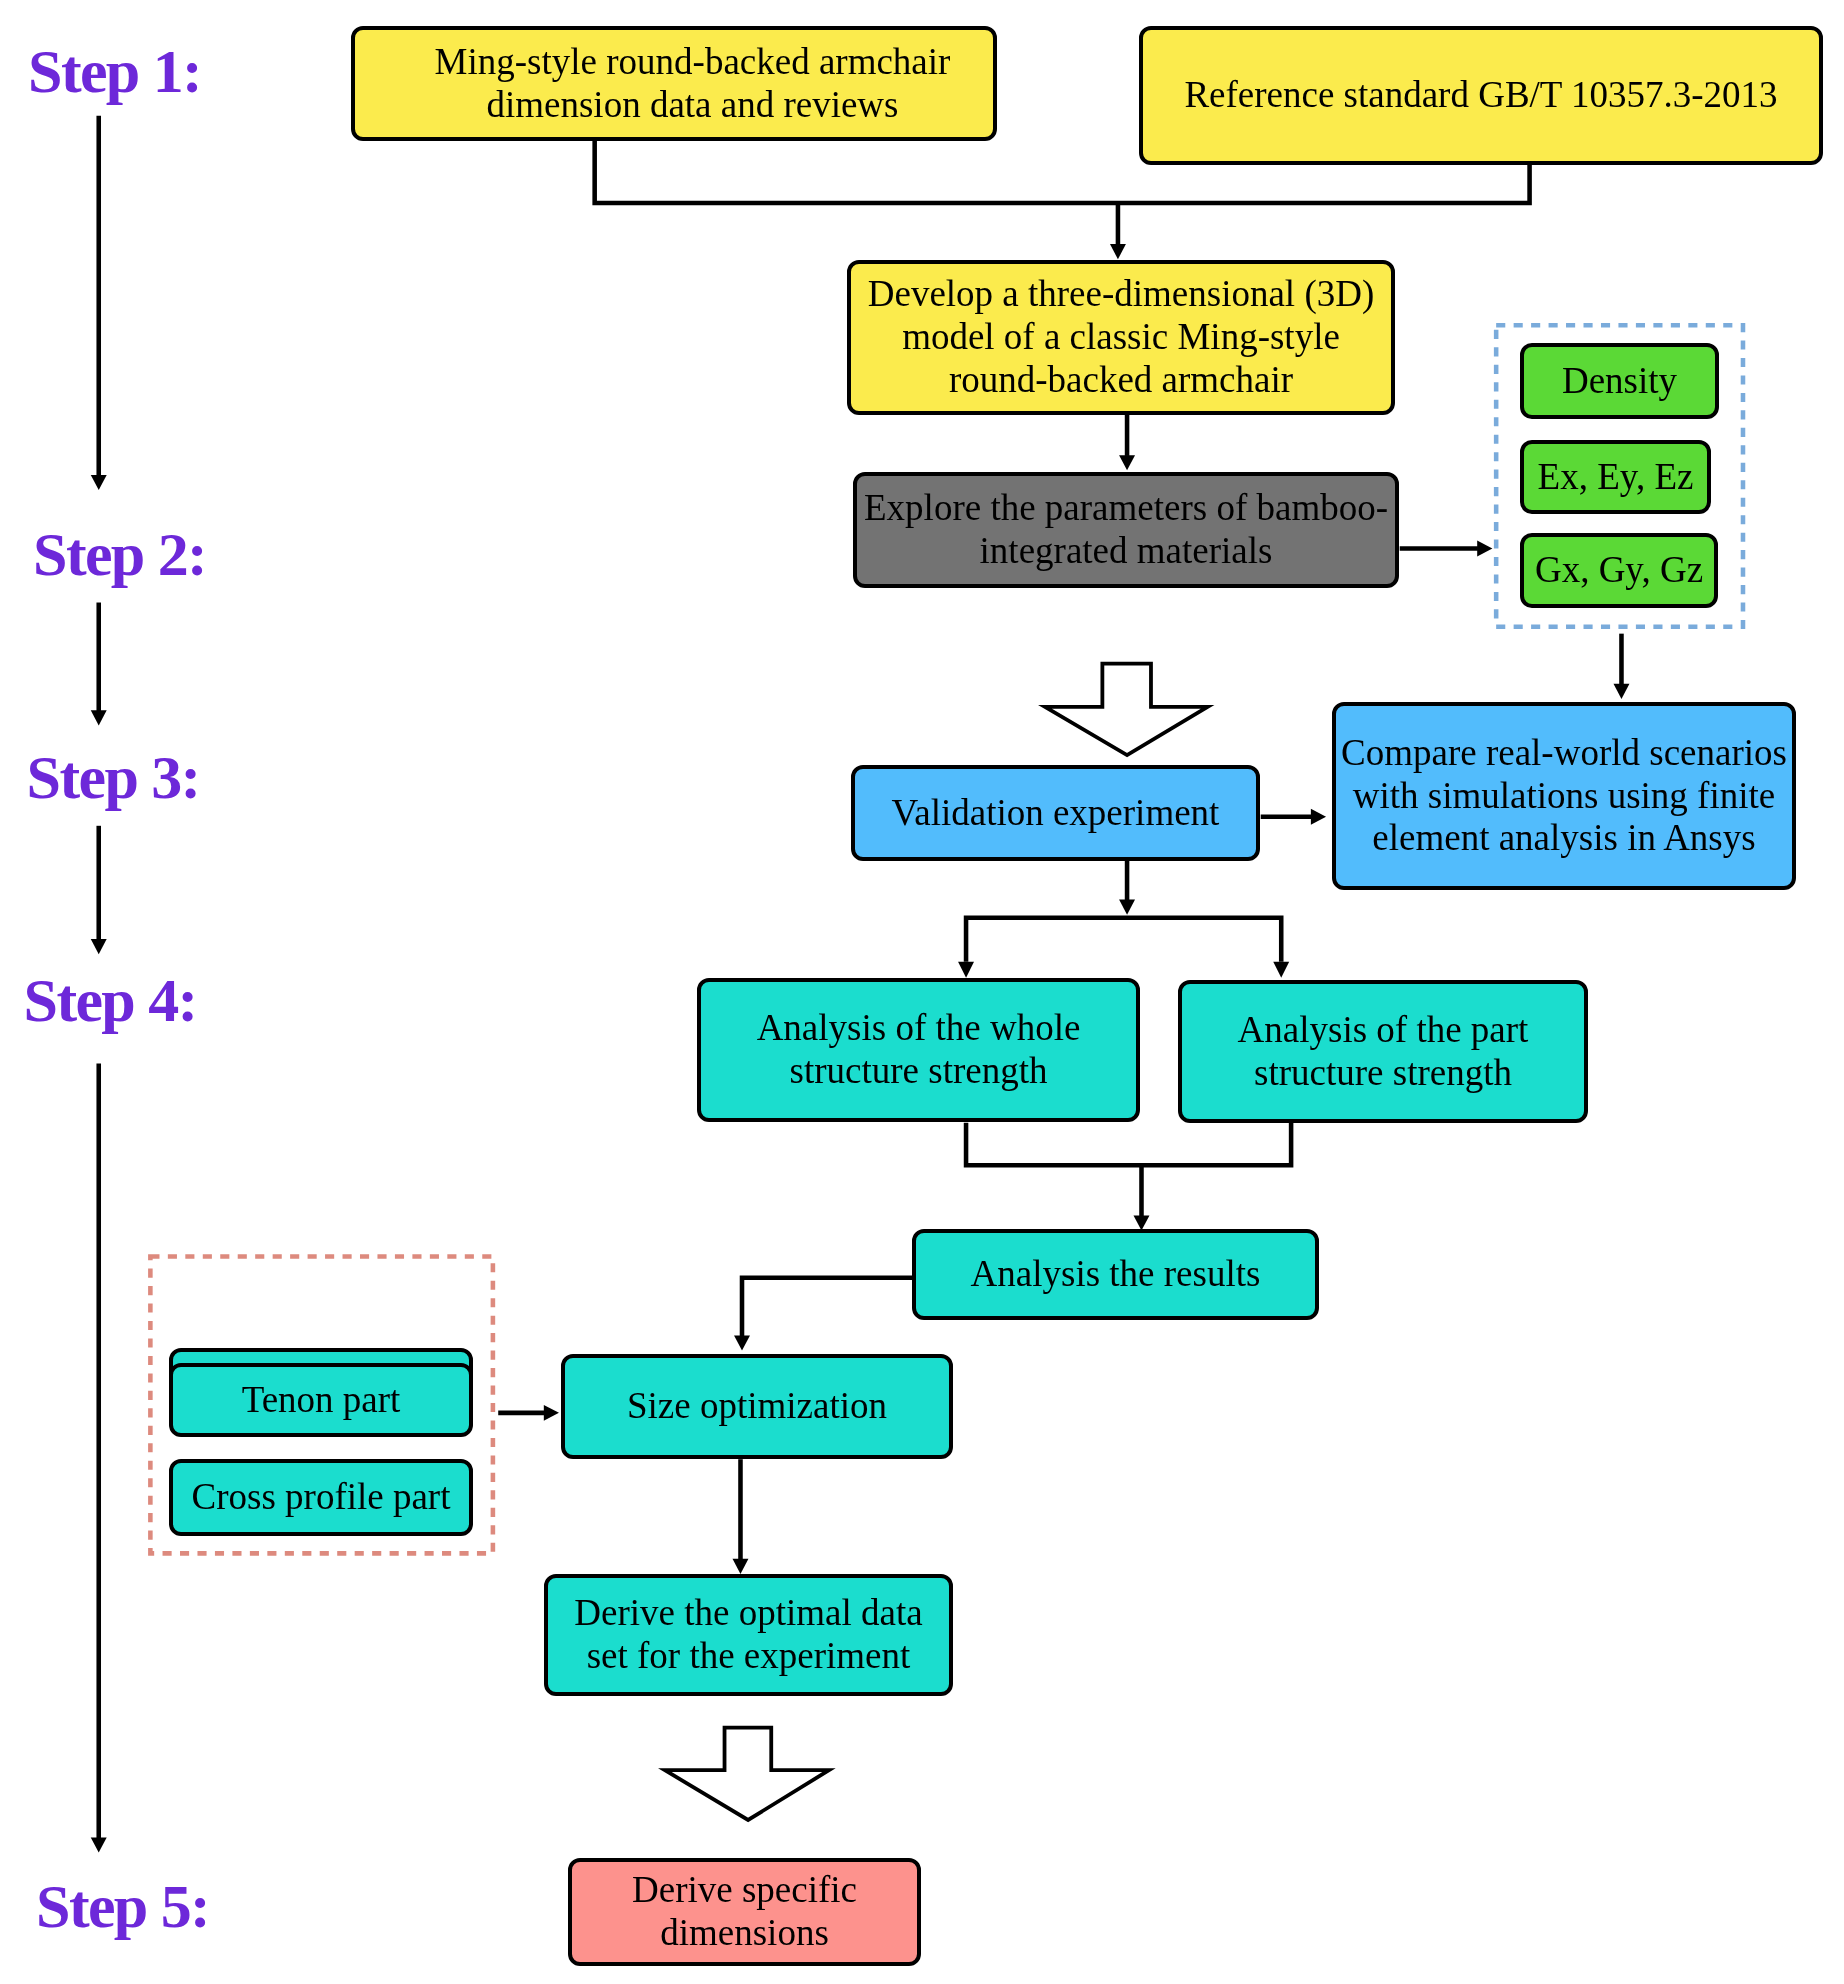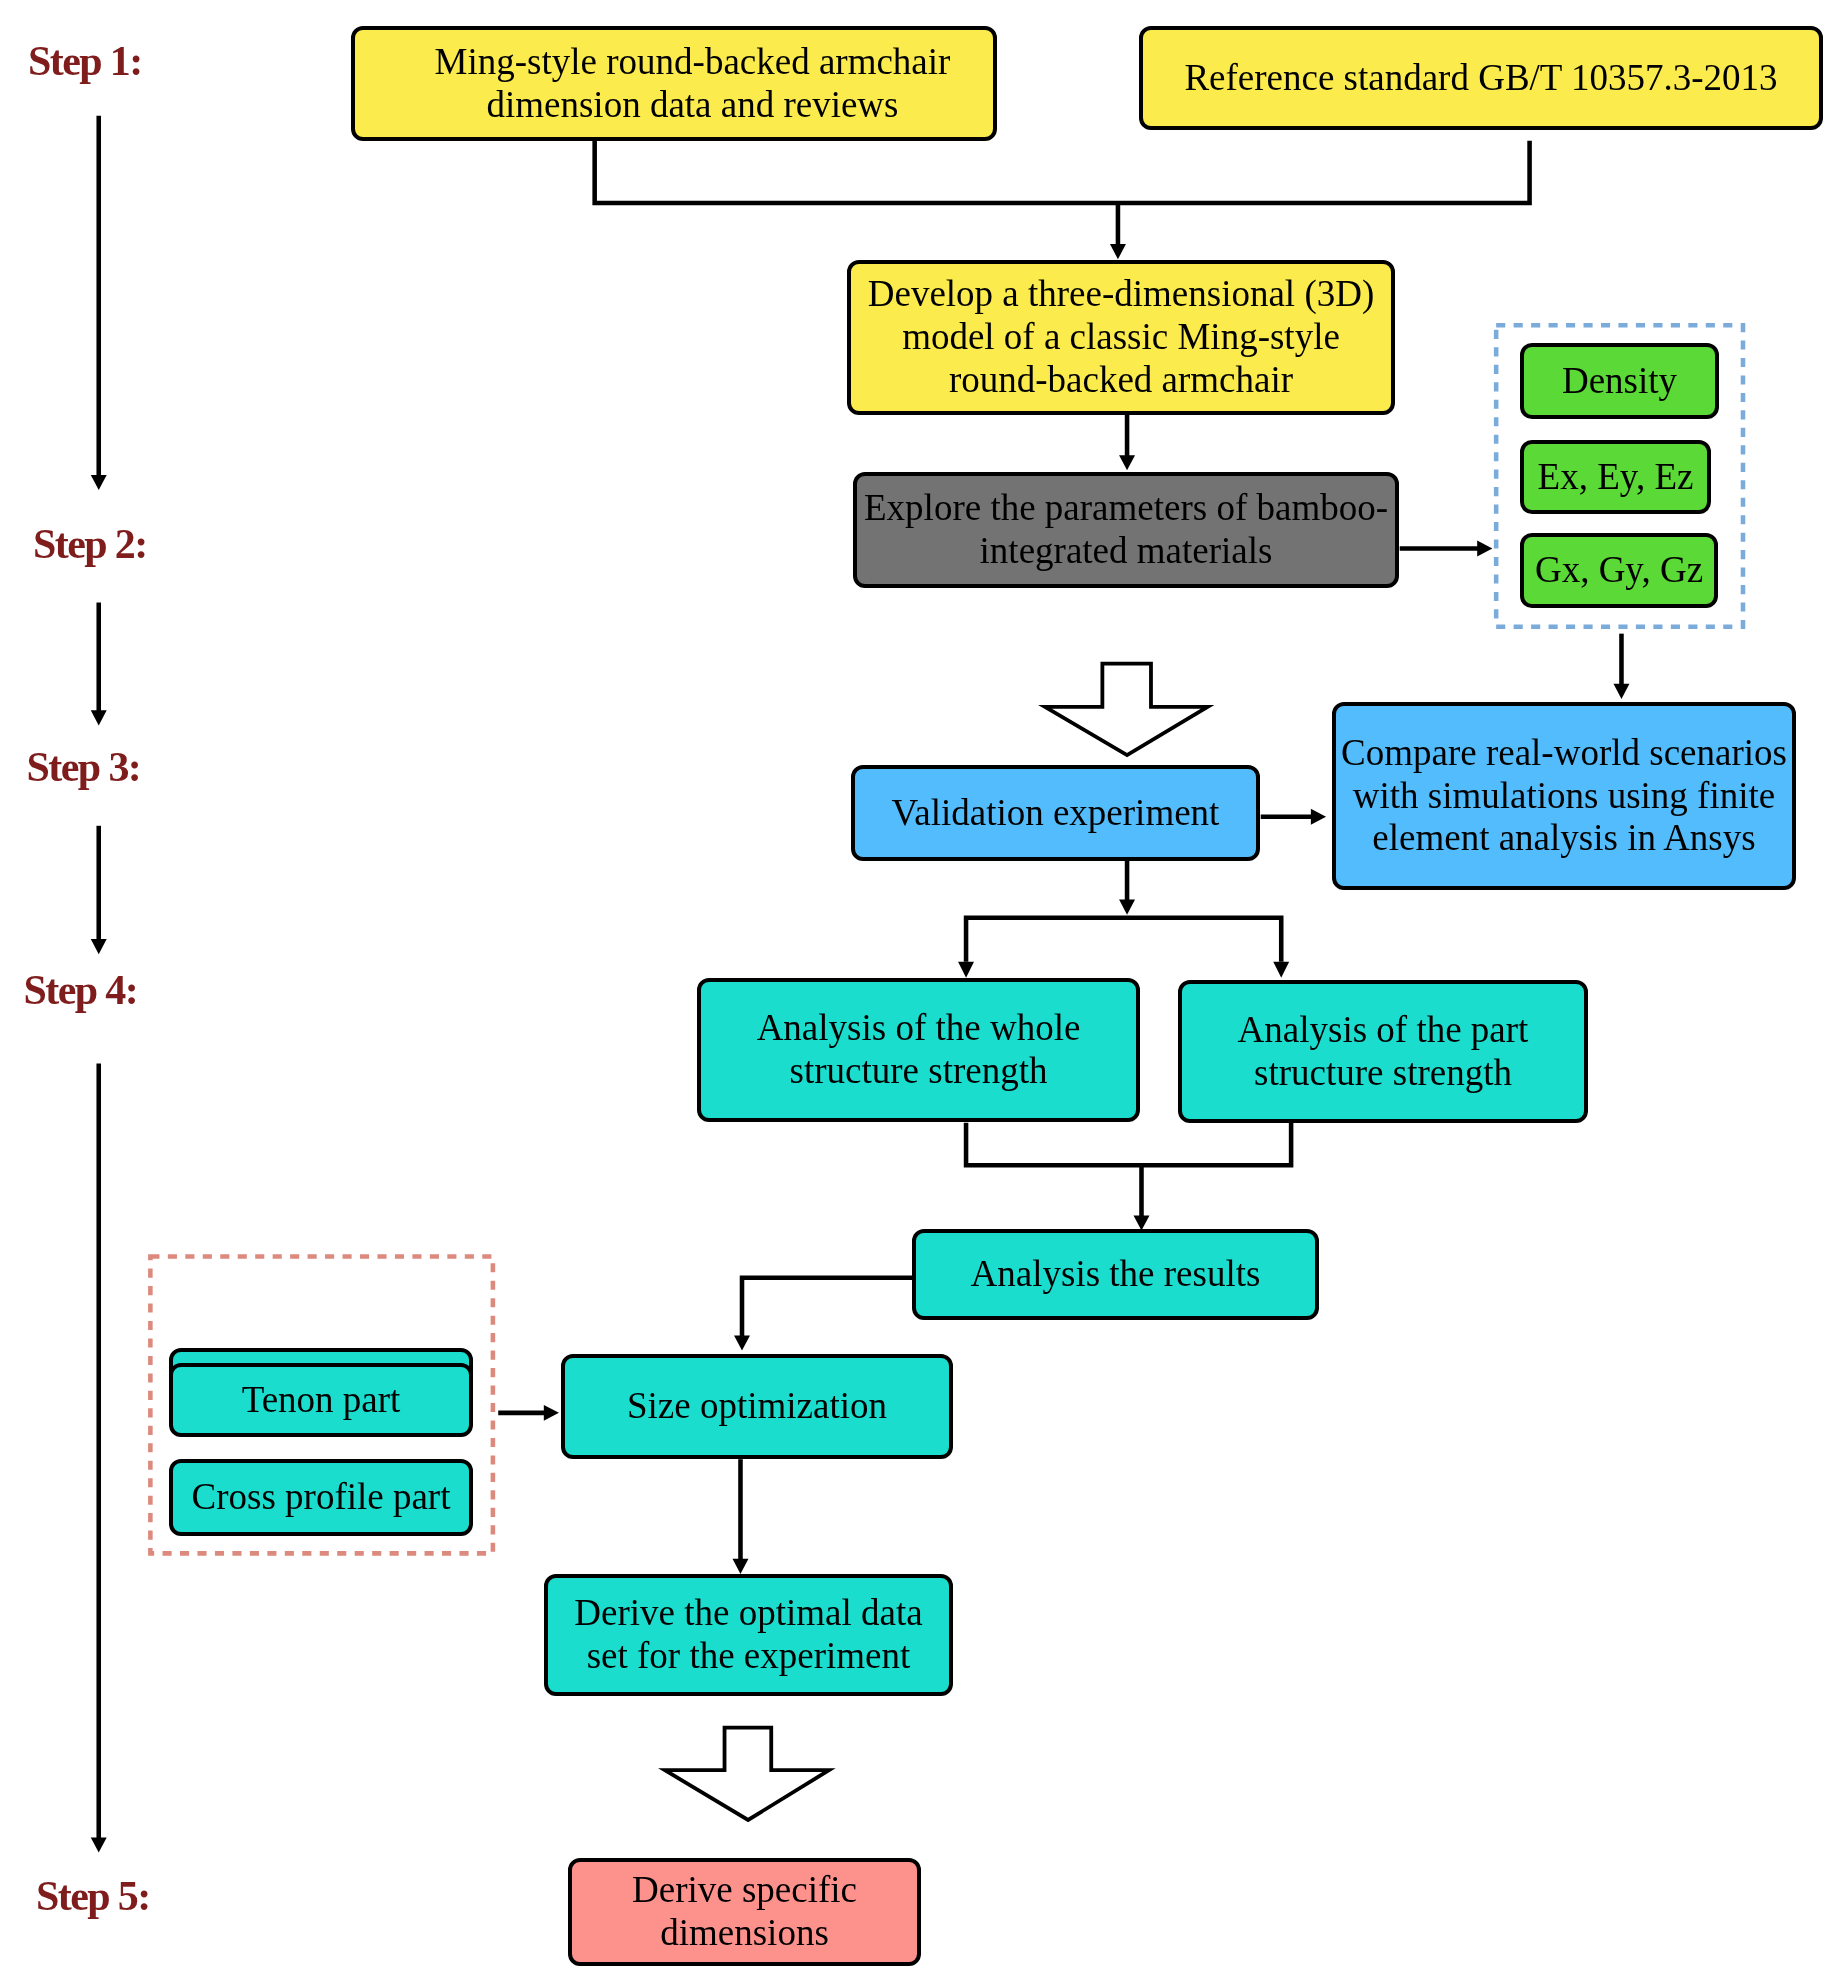--- a/index.html
+++ b/index.html
@@ -6,21 +6,21 @@
   html,body{margin:0;padding:0;background:#ffffff;}
   body{width:1844px;height:1985px;overflow:hidden;
        font-family:"Liberation Serif",serif;-webkit-font-smoothing:antialiased;}
   #stage{position:relative;width:1844px;height:1985px;background:#fff;}
   svg.layer{position:absolute;left:0;top:0;width:1844px;height:1985px;pointer-events:none;}
   .node{position:absolute;box-sizing:border-box;display:flex;align-items:center;
         justify-content:center;text-align:center;color:#000;
         border:4.6px solid #000;border-radius:12px;
         font-family:"Liberation Serif",serif;font-size:37px;line-height:1.155;
         padding:0 3px;white-space:pre-line;}
-  .step-label{position:absolute;color:#7f1d1d;font-weight:bold;font-size:42px;
+  .step-label{position:absolute;color:#6d28d9;font-weight:bold;font-size:62px;
         letter-spacing:-1.6px;font-family:"Liberation Serif",serif;white-space:nowrap;
         line-height:1;}
 </style>
 </head>
 <body>
 
 <div id="stage">
 
   <svg class="layer" viewBox="0 0 2428 2613">
     <g stroke="#000" stroke-width="6" fill="none" shape-rendering="geometricPrecision">
@@ -84,21 +84,21 @@
 
   <div class="step-label" style="left:28px;top:40px;">Step 1:</div>
   <div class="step-label" style="left:33px;top:523px;">Step 2:</div>
   <div class="step-label" style="left:26.6px;top:746px;">Step 3:</div>
   <div class="step-label" style="left:23.5px;top:969px;">Step 4:</div>
   <div class="step-label" style="left:36px;top:1875px;">Step 5:</div>
 
   <div class="node" style="left:351px;top:26px;width:646px;height:115px;background:#fbeb4d;padding-left:40px;">Ming-style round-backed armchair
 dimension data and reviews</div>
 
-  <div class="node" style="left:1139px;top:26px;width:684px;height:104px;background:#fbeb4d;">Reference standard GB/T 10357.3-2013</div>
+  <div class="node" style="left:1139px;top:26px;width:684px;height:139px;background:#fbeb4d;">Reference standard GB/T 10357.3-2013</div>
 
   <div class="node" style="left:847px;top:260px;width:548px;height:155px;background:#fbeb4d;">Develop a three-dimensional (3D)
 model of a classic Ming-style
 round-backed armchair</div>
 
   <div class="node" style="left:853px;top:472px;width:546px;height:116px;background:#737373;">Explore the parameters of bamboo-
 integrated materials</div>
 
   <div class="node" style="left:1520px;top:343px;width:199px;height:76px;background:#5bd936;">Density</div>
   <div class="node" style="left:1520px;top:440px;width:191px;height:74px;background:#5bd936;">Ex, Ey, Ez</div>

